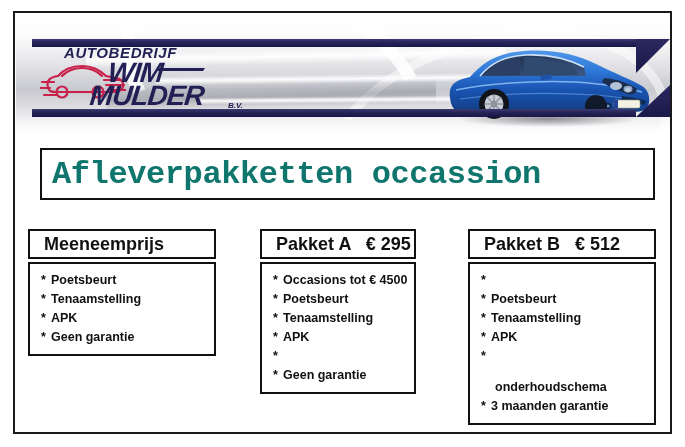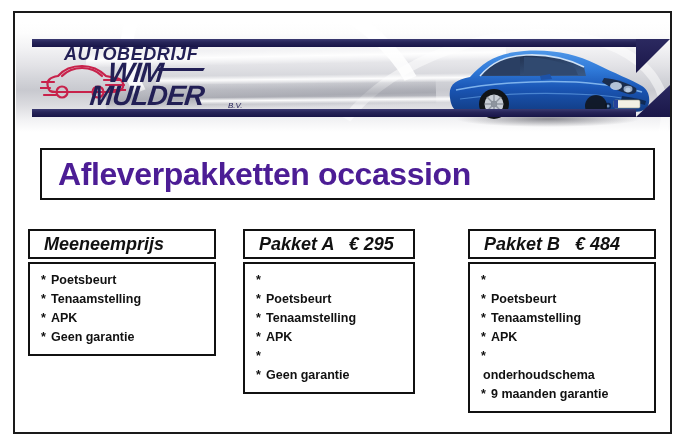--- a/index.html
+++ b/index.html
@@ -40,58 +40,58 @@
   .chev{position:absolute;width:0;height:0;}
   #chev-top-slope{left:620px;top:17px;width:34px;height:34px;
             background:linear-gradient(180deg,#2b2960,#1a1749);
             clip-path:polygon(0 0,100% 0,0 100%);}
   #chev-bot{left:620px;top:63px;width:34px;height:32px;
             background:linear-gradient(180deg,#2b2960,#1a1749);
             clip-path:polygon(0 100%,100% 0,100% 100%);}
 
   
   #logo{position:absolute;left:24px;top:22px;width:230px;height:66px;}
-  #logo-autobedrijf{position:absolute;left:24px;top:0px;font-size:18px;font-weight:bold;
+  #logo-autobedrijf{position:absolute;left:24px;top:0px;font-size:15px;font-weight:bold;
       font-style:italic;letter-spacing:.6px;color:#221f55;font-family:"Liberation Sans",sans-serif;}
   #logo-car-icon{position:absolute;left:0px;top:17px;}
   #logo-wim{position:absolute;left:68px;top:13px;font-size:28px;font-weight:bold;font-style:italic;
       color:#221f55;letter-spacing:-1px;font-family:"Liberation Sans",sans-serif;
       transform:skewX(-6deg);}
   #logo-mulder{position:absolute;left:50px;top:36px;font-size:28px;font-weight:bold;font-style:italic;
       color:#221f55;letter-spacing:-1px;font-family:"Liberation Sans",sans-serif;
       transform:skewX(-6deg);}
-  #logo-bv{position:absolute;left:188px;top:57px;font-size:8px;font-weight:normal;font-style:italic;
+  #logo-bv{position:absolute;left:188px;top:57px;font-size:8px;font-weight:bold;font-style:italic;
       color:#221f55;}
   .logo-stroke{position:absolute;background:#221f55;height:3px;transform:skewX(-30deg);}
 
   
   #car{position:absolute;left:420px;top:14px;width:220px;height:92px;}
 
   
   #title-box{position:absolute;left:40px;top:148px;width:615px;height:52px;
      border:2px solid #111;box-sizing:border-box;background:#fff;
      display:flex;align-items:center;}
-  #title-text{margin-left:16px;font-size:32px;font-weight:bold;color:#4c1d95;
-     letter-spacing:-0.4px;font-family:Liberation Sans, sans-serif;}
+  #title-text{margin-left:10px;font-size:32px;font-weight:bold;color:#0f766e;
+     letter-spacing:-0.4px;font-family:Liberation Mono, monospace;}
 
   
   .col{position:absolute;}
   .col-head{border:2px solid #111;box-sizing:border-box;background:#fff;
-     height:30px;display:flex;align-items:center;font-style:italic;}
+     height:30px;display:flex;align-items:center;}
   .col-head-text{margin-left:14px;font-size:18px;font-weight:bold;color:#111;
      white-space:pre;font-family:"Liberation Sans",sans-serif;}
   .col-body{border:2px solid #111;box-sizing:border-box;background:#fff;
      margin-top:3px;padding:7px 0 7px 0;}
   .bullet-row{display:flex;font-size:12.5px;font-weight:bold;color:#111;
      line-height:19px;padding-left:11px;font-family:"Liberation Sans",sans-serif;white-space:pre;}
   .bullet-star{width:10px;flex:0 0 10px;}
-  .bullet-cont{padding-left:13px;}
+  .bullet-cont{padding-left:25px;margin-top:12px;}
 
   #col1{left:28px;top:229px;width:188px;}
-  #col2{left:243px;top:229px;width:172px;border-radius:24px;}
+  #col2{left:260px;top:229px;width:156px;border-radius:24px;}
   #col3{left:468px;top:229px;width:188px;}
 </style>
 </head>
 <body>
 
 <div id="page">
 
   <div id="page-border"></div>
 
   <div id="banner">
@@ -226,20 +226,21 @@
     </div>
   </div>
 
   <div class="col" id="col2">
     <div class="col-head">
       <div class="col-head-text">Pakket A   € 295</div>
     </div>
     <div class="col-body">
       <div class="bullet-row">
         <span class="bullet-star">*</span>
+        <span>Occasions tot € 4500</span>
       </div>
       <div class="bullet-row">
         <span class="bullet-star">*</span>
         <span>Poetsbeurt</span>
       </div>
       <div class="bullet-row">
         <span class="bullet-star">*</span>
         <span>Tenaamstelling</span>
       </div>
       <div class="bullet-row">
@@ -251,21 +252,21 @@
       </div>
       <div class="bullet-row">
         <span class="bullet-star">*</span>
         <span>Geen garantie</span>
       </div>
     </div>
   </div>
 
   <div class="col" id="col3">
     <div class="col-head">
-      <div class="col-head-text">Pakket B   € 484</div>
+      <div class="col-head-text">Pakket B   € 512</div>
     </div>
     <div class="col-body">
       <div class="bullet-row">
         <span class="bullet-star">*</span>
       </div>
       <div class="bullet-row">
         <span class="bullet-star">*</span>
         <span>Poetsbeurt</span>
       </div>
       <div class="bullet-row">
@@ -277,18 +278,18 @@
         <span>APK</span>
       </div>
       <div class="bullet-row">
         <span class="bullet-star">*</span>
       </div>
       <div class="bullet-row bullet-cont">
         <span>onderhoudschema</span>
       </div>
       <div class="bullet-row">
         <span class="bullet-star">*</span>
-        <span>9 maanden garantie</span>
+        <span>3 maanden garantie</span>
       </div>
     </div>
   </div>
 
 </div>
 
 </body></html>

